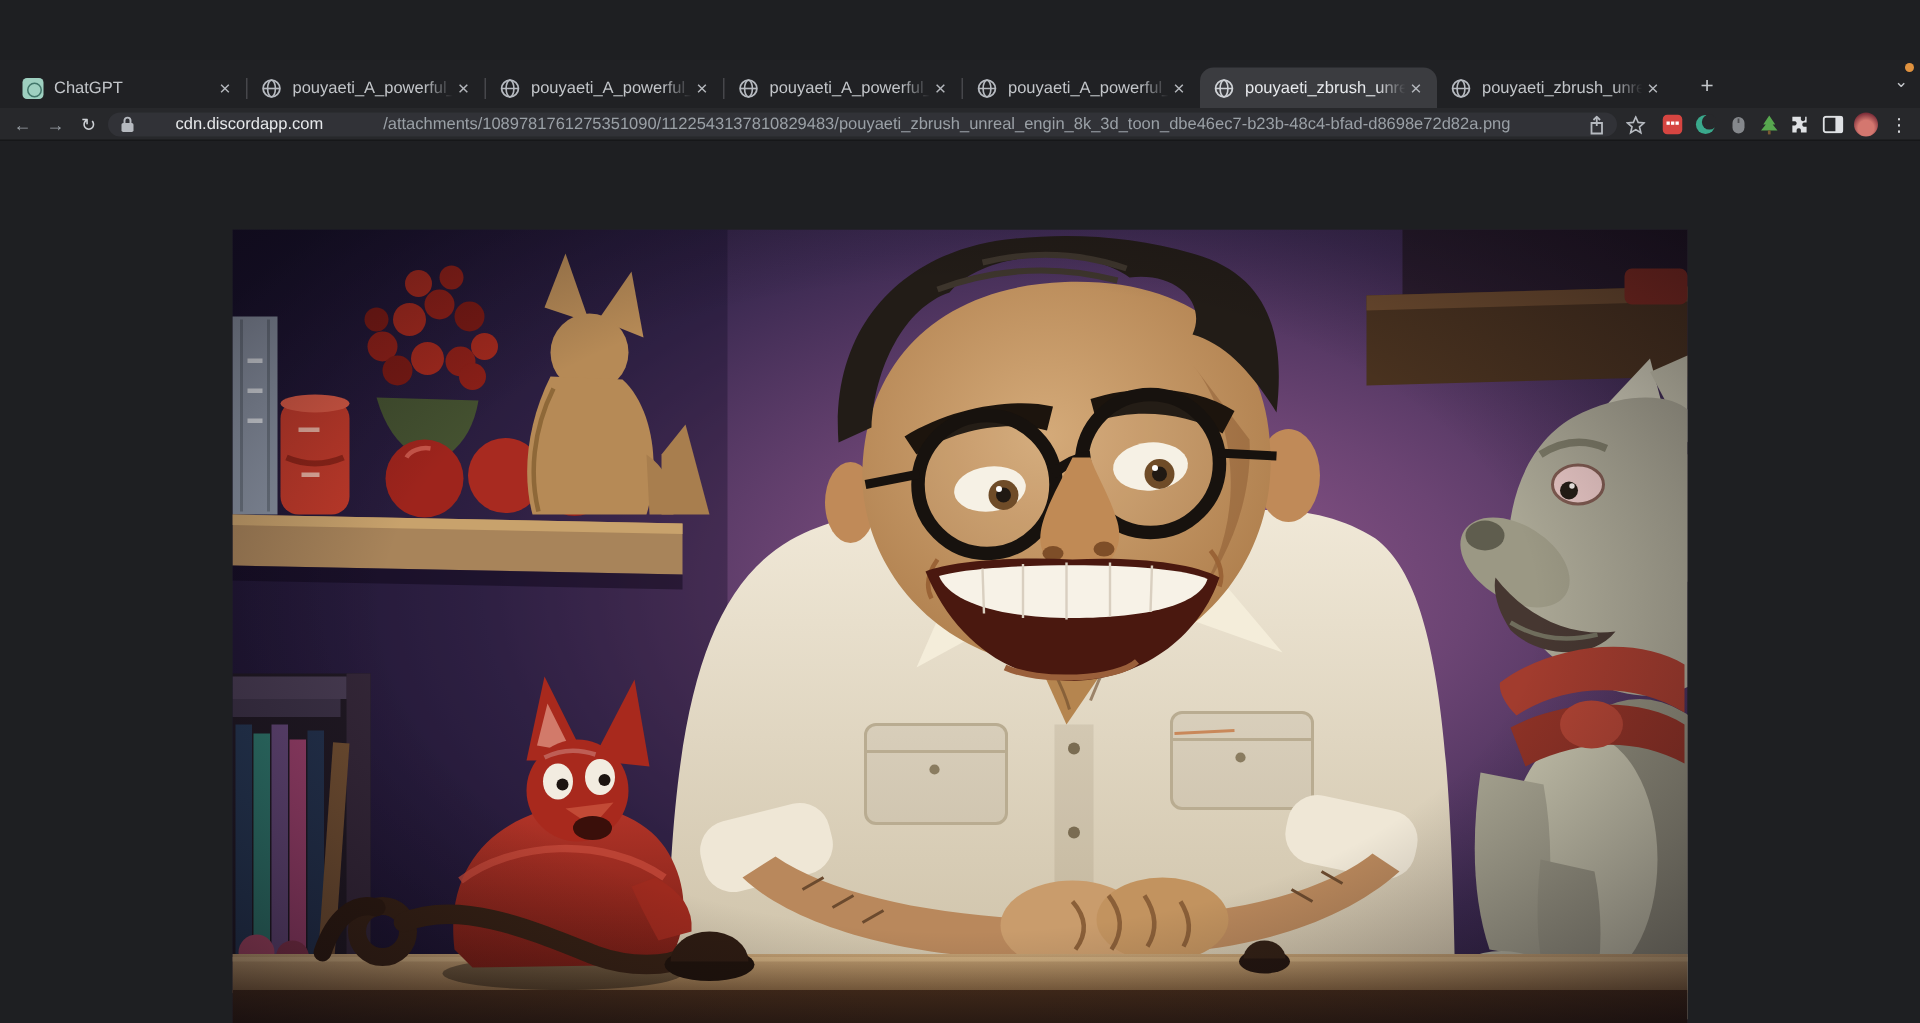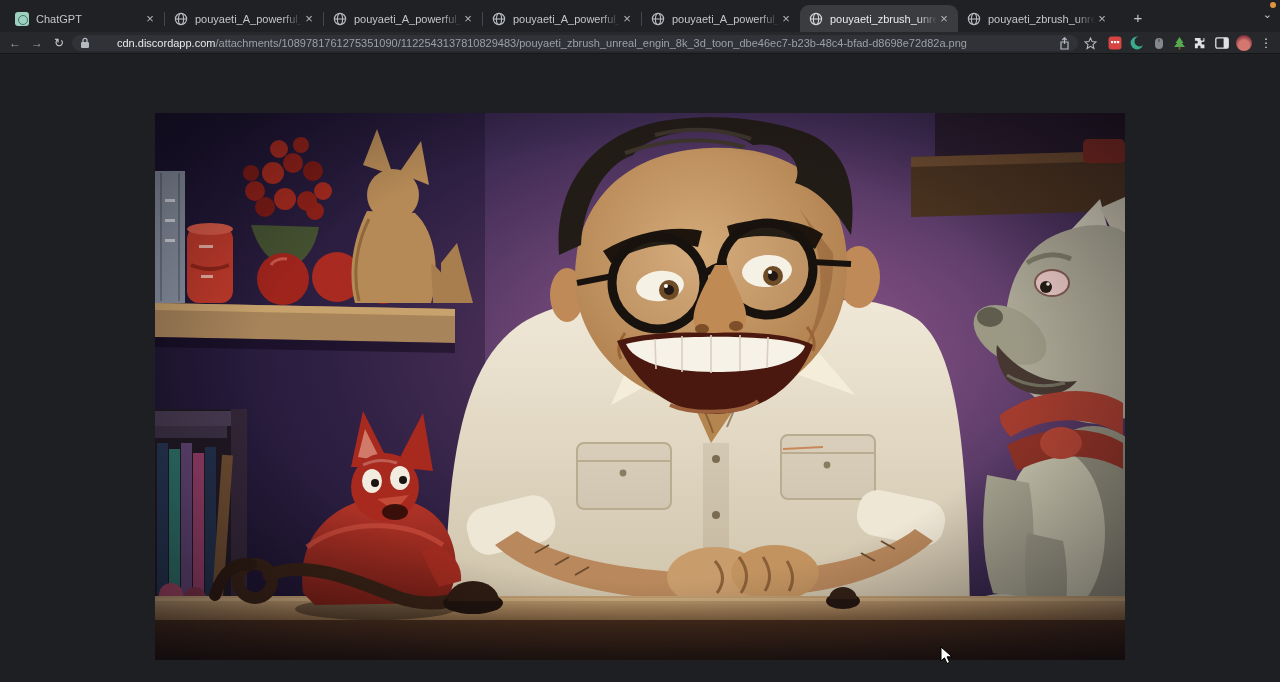--- a/index.html
+++ b/index.html
@@ -1,21 +1,21 @@
 <!DOCTYPE html>
 <html><head>
 <meta charset="utf-8">
 <style>
   * { margin:0; padding:0; box-sizing:border-box; }
   html,body { background:#000; }
   body { font-family:"Liberation Sans", sans-serif; }
   .browser { position:relative; width:1280px; height:682px; background:#1e1f22; overflow:hidden; }
 
   
-  .tabstrip { position:relative; height:32px; background:#202124; }
+  .tabstrip { position:relative; height:32px; background:#202124;margin-top:40px; }
   .tabs { position:absolute; left:6px; top:5px; display:flex; height:27px; }
   .tab { position:relative; width:158px; height:27px; display:flex; align-items:center;
          padding:0 7px 0 9px; color:#c3c6ca; cursor:default; }
   .tab.active { background:#3b3c40; border-radius:9px 9px 0 0; color:#e8eaed; }
   .tab .favicon { flex:0 0 14px; width:14px; height:14px; margin-right:7px; }
   .tab .favicon.chatgpt { background:#9ed0c0; border-radius:3px; position:relative; }
   .tab .favicon.chatgpt::after { content:""; position:absolute; left:3px; top:3px; width:8px; height:8px;
         border:1.6px solid #41766a; border-radius:50%; }
   .tab-label { flex:1; font-size:11px; white-space:nowrap; overflow:hidden;
         -webkit-mask-image:linear-gradient(to right,#000 82%,transparent); }
@@ -29,21 +29,21 @@
 
   
   .toolbar { position:relative; height:22px; background:#27282b; border-bottom:1px solid #161719; }
   .nav-btn { position:absolute; top:2px; width:18px; height:18px; text-align:center;
         font-size:12px; line-height:18px; color:#9aa0a6; }
   .nav-btn.reload { color:#cdd1d5; }
   .omnibox { position:absolute; left:72px; top:3px; width:1006px; height:16px; background:#313237;
         border-radius:8px; display:flex; align-items:center; padding:0 8px; }
   .omnibox .url { flex:1; font-size:11px; white-space:nowrap; overflow:hidden; }
   .url .domain { color:#e6e8ea;margin-left:21px; }
-  .url .path { color:#9aa0a6; }
+  .url .path { color:#9aa0a6;margin-left:40px; }
   .tb-icon { position:absolute; top:3px; width:16px; height:16px; display:flex;
         align-items:center; justify-content:center; }
   .avatar { border-radius:50%; background:radial-gradient(circle at 50% 65%, #d4776f 0 40%, #7e2f3a 75%, #4a1c26 100%); }
   .menu-dots { font-size:12px; color:#dfe1e4; line-height:16px; }
 
   
   .content { position:relative; width:1280px; height:628px; background:#1e1f22; }
   .image-frame { position:absolute; left:155px; top:59px; width:970px; height:547px; }
   .cursor { position:absolute; left:940px; top:592px; }
 </style>

